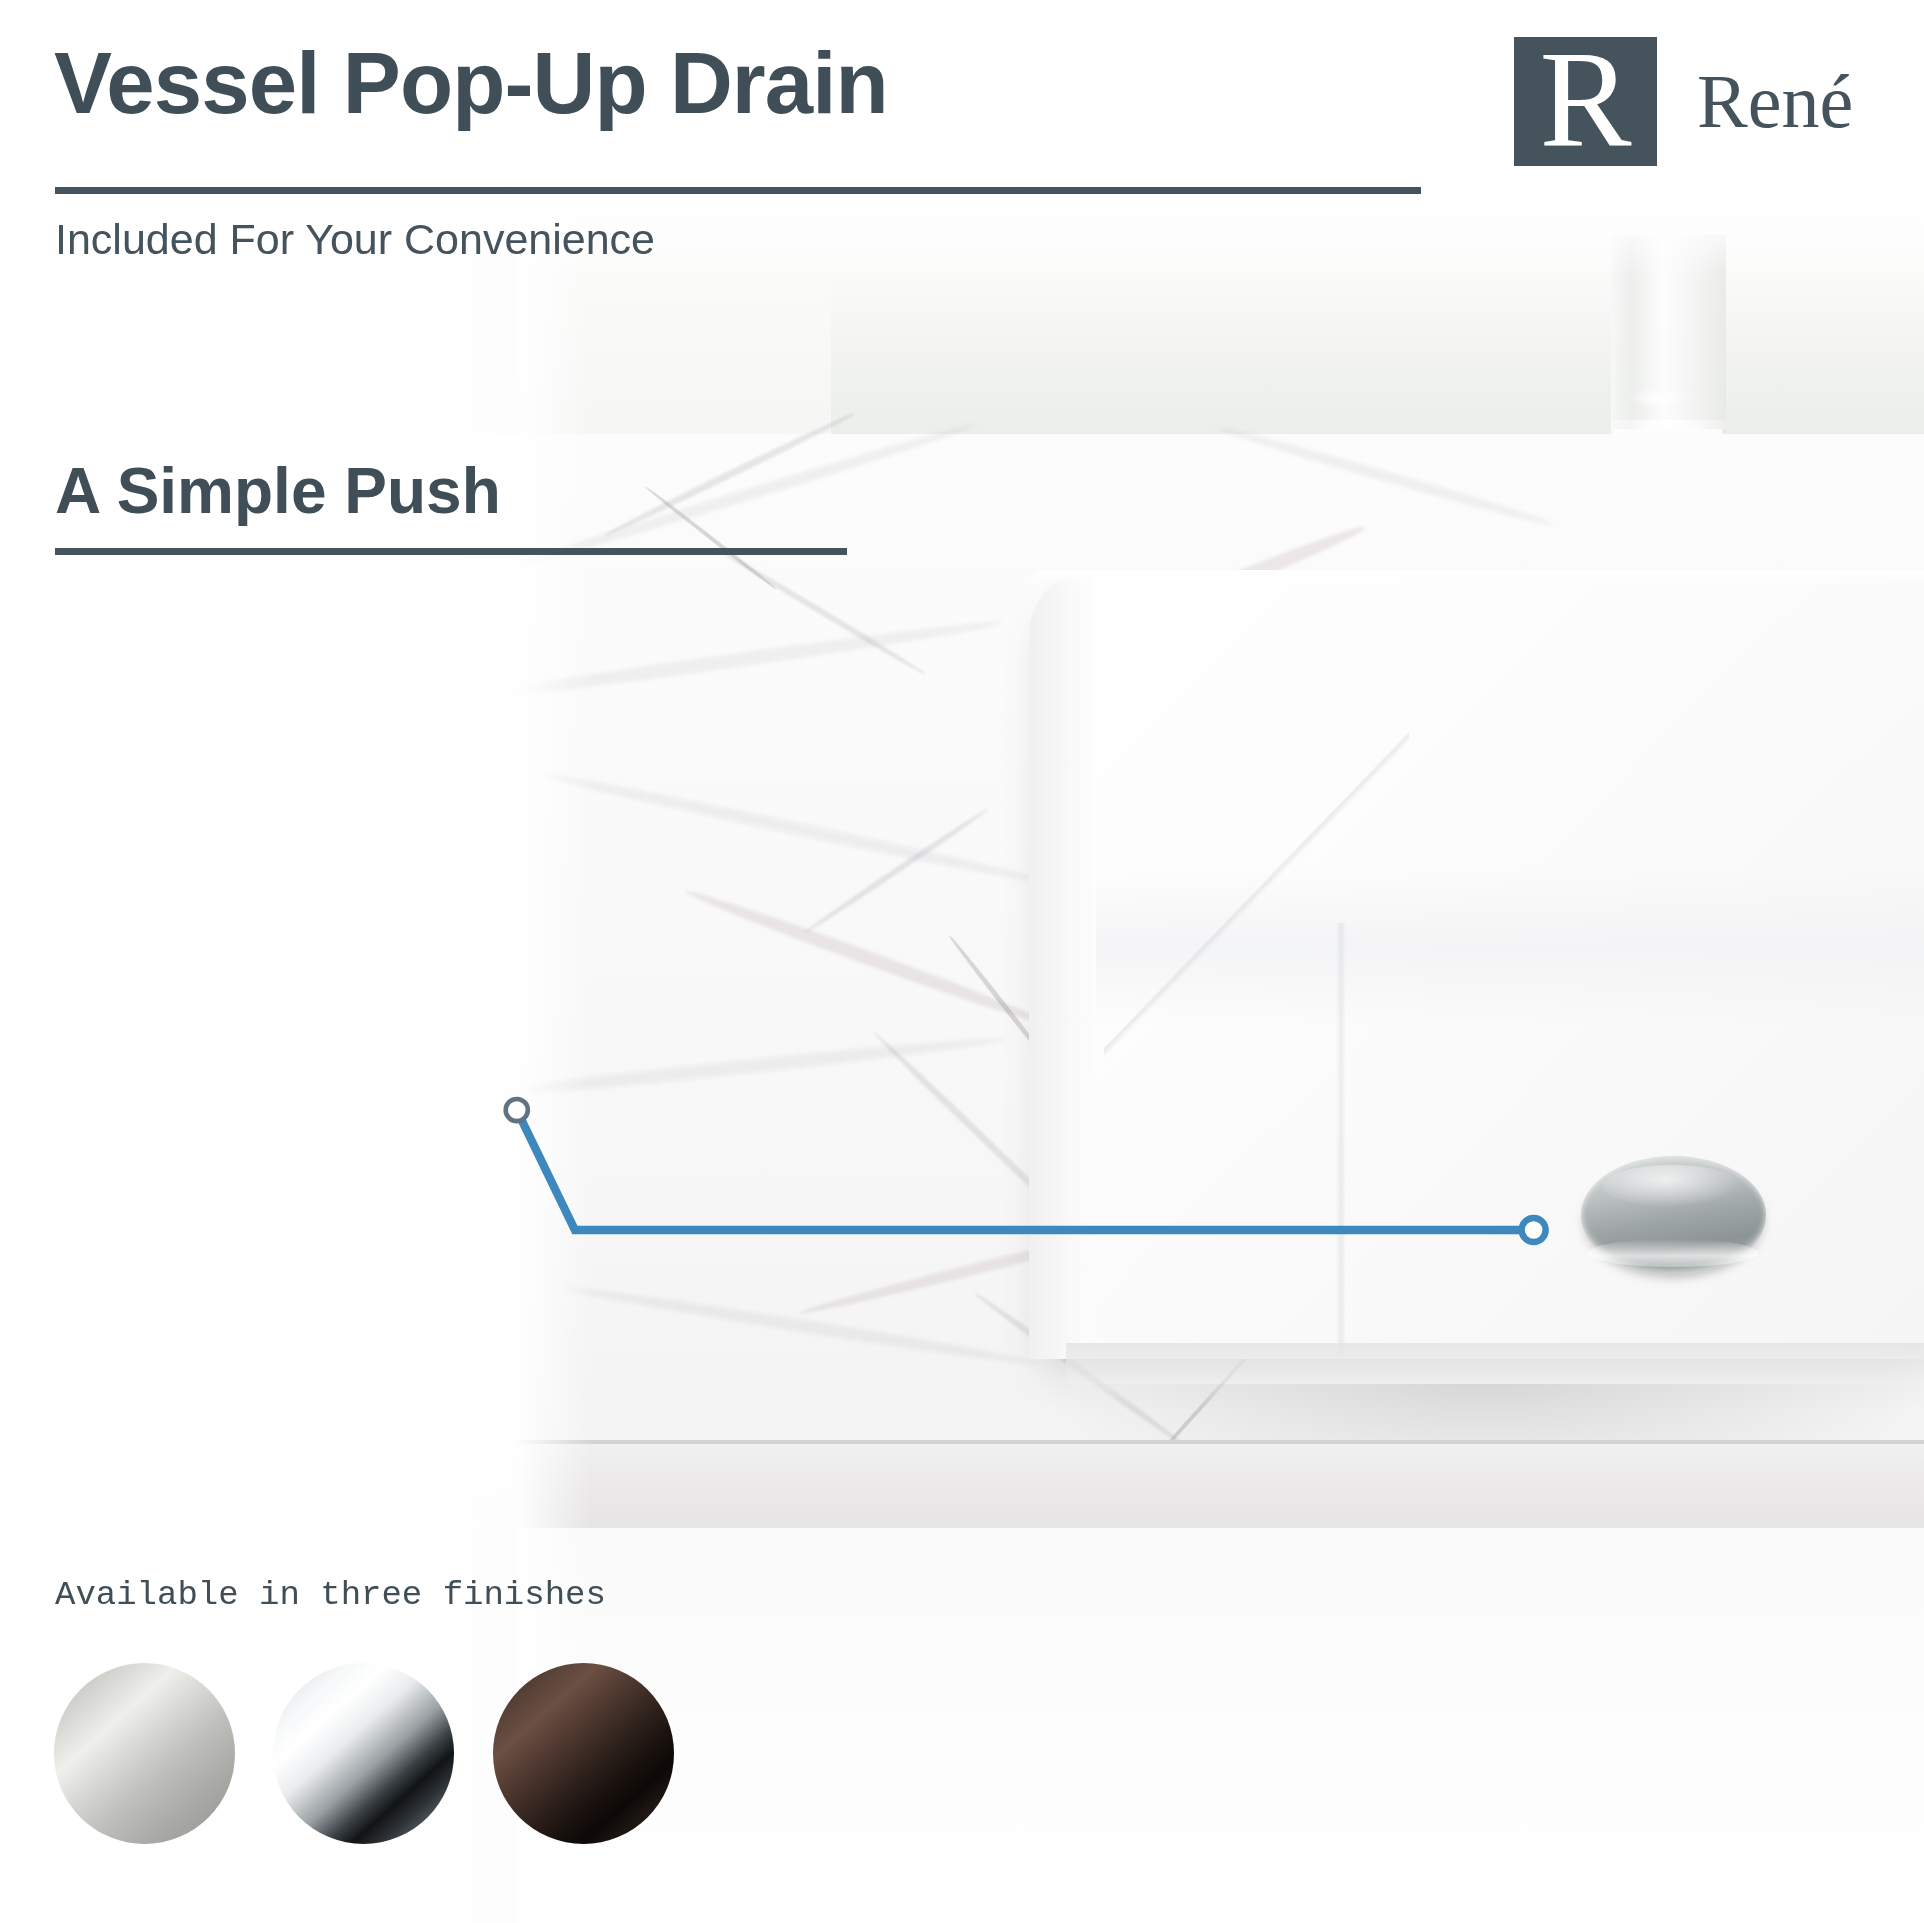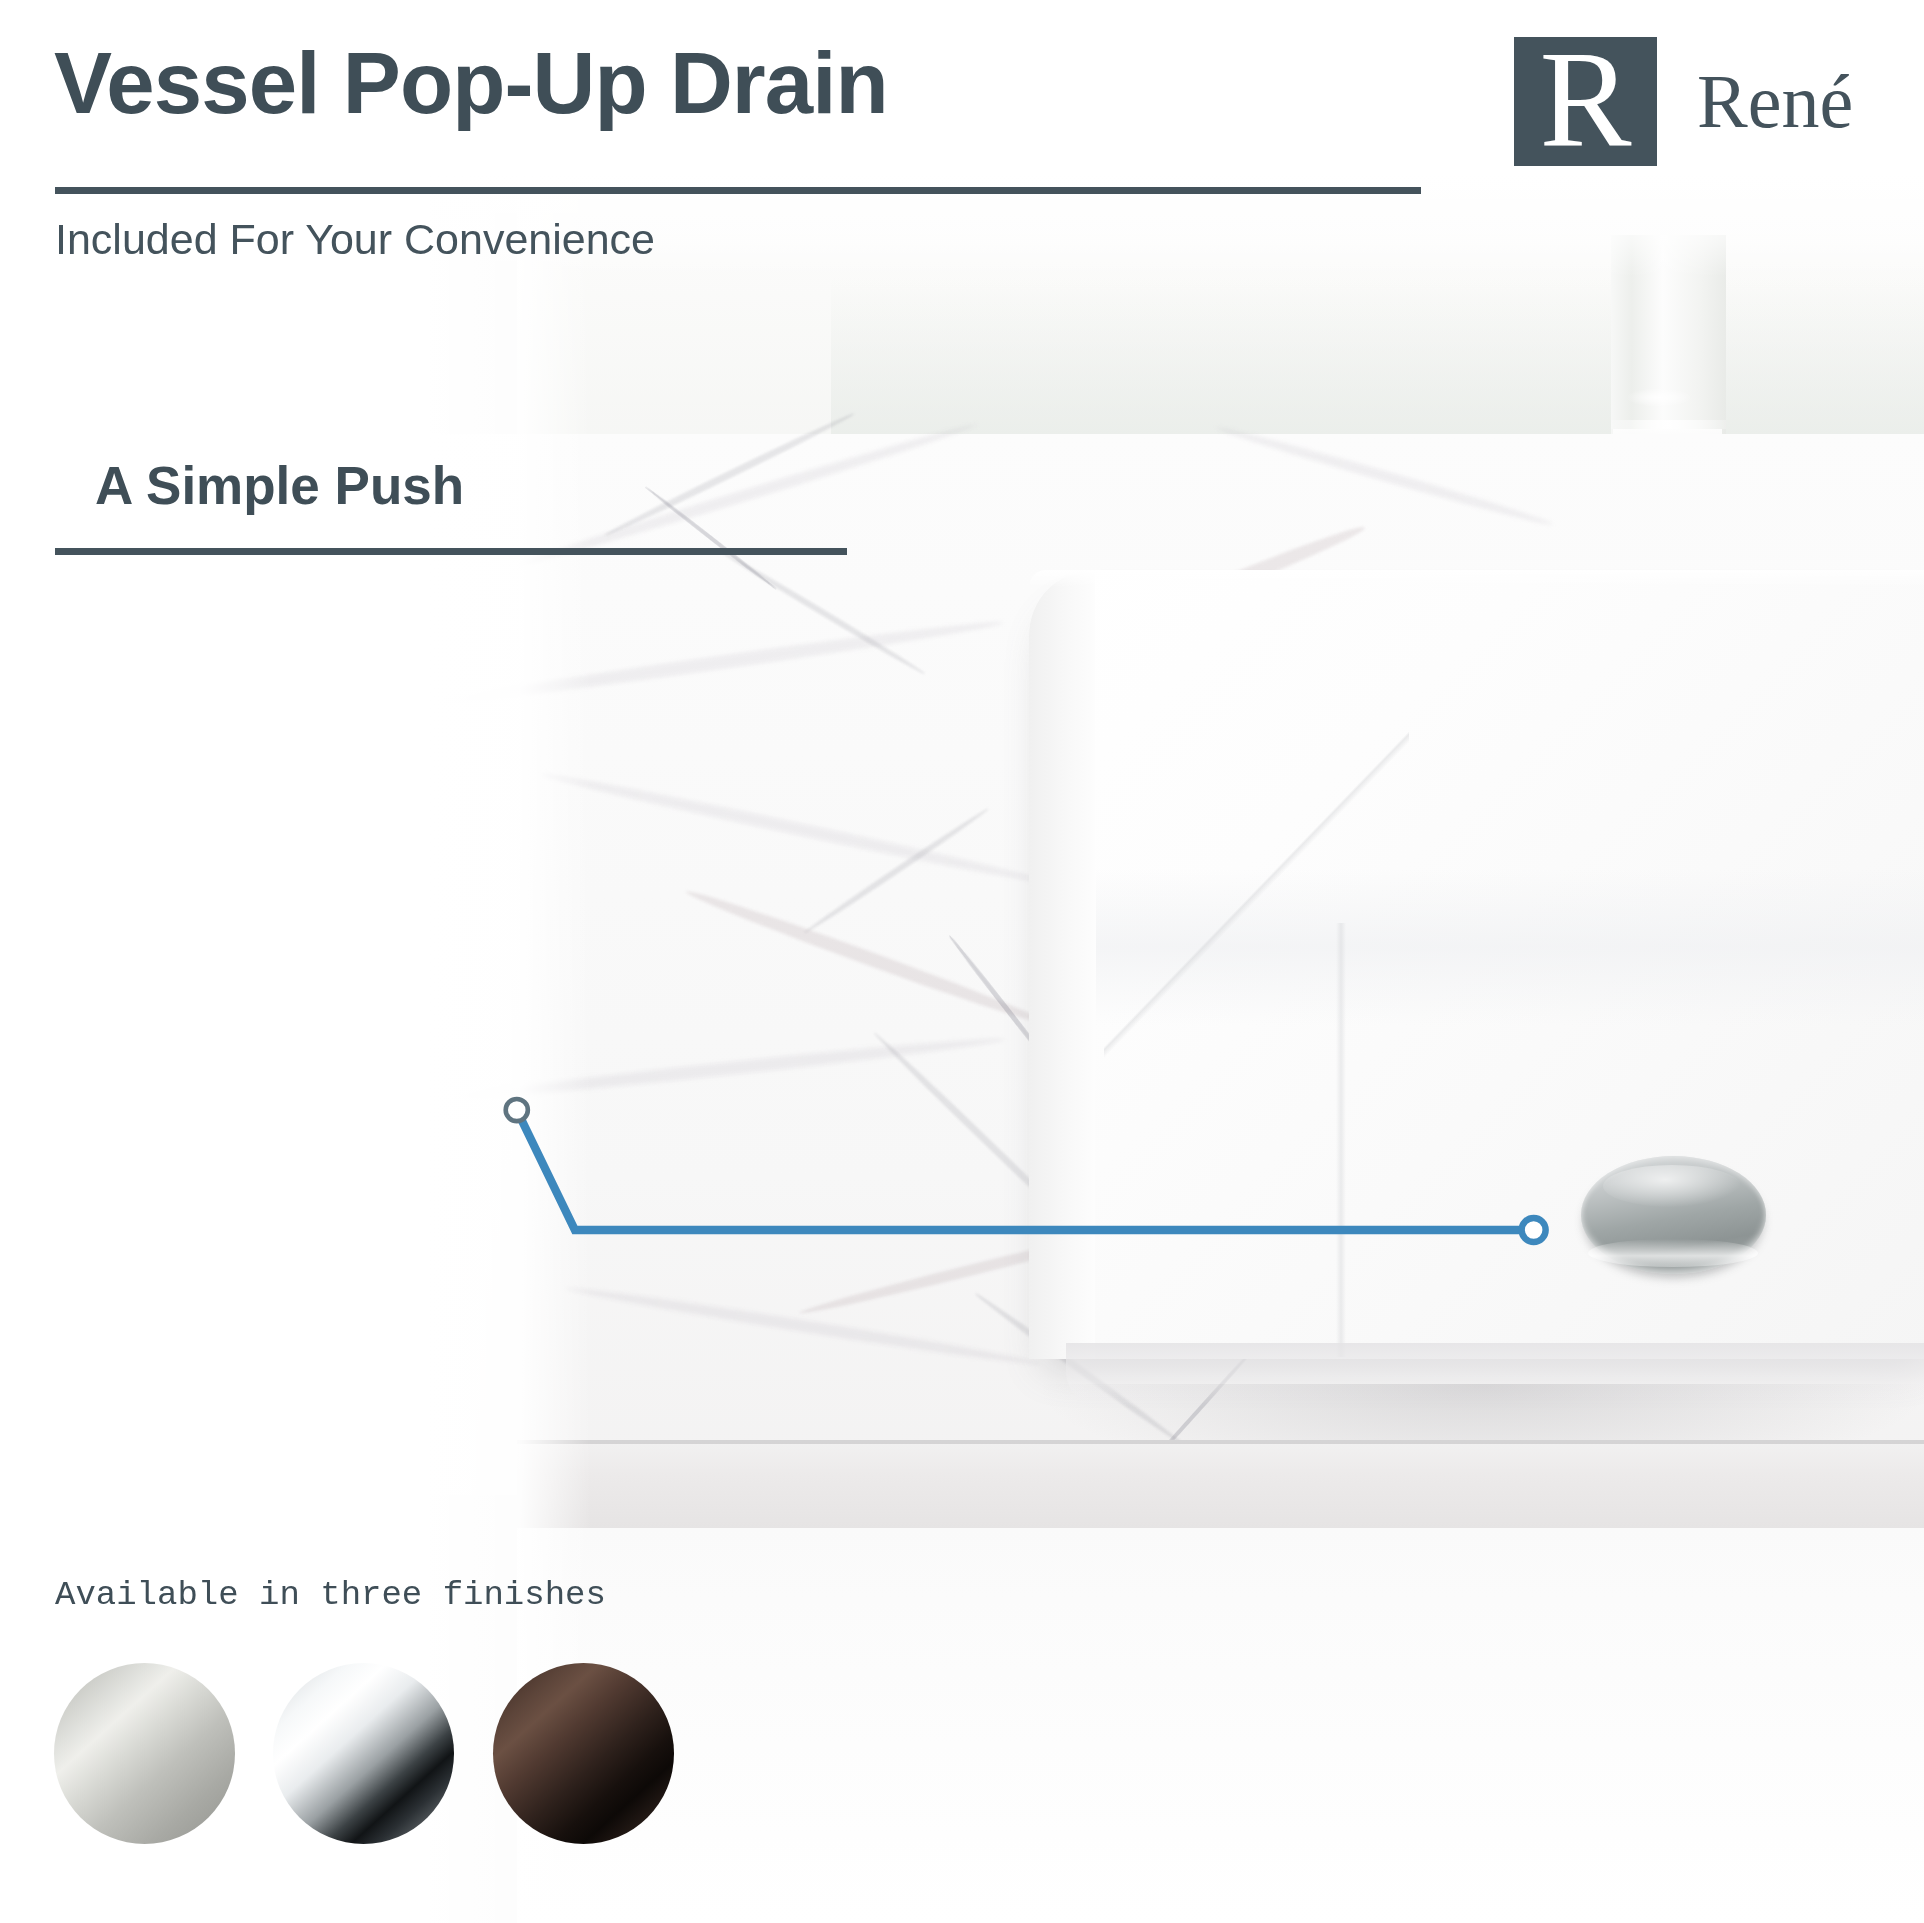--- a/index.html
+++ b/index.html
@@ -246,22 +246,22 @@
   .brand-name {
     position:absolute; left:183px; top:26px;
     font-family:"Liberation Serif", serif;
     font-size:76px; line-height:1; color:#44535c;
     font-weight:normal; white-space:nowrap;
   }
 
   
   .section-head {
     position:absolute; left:55px; top:459px;
-    font-size:53px; font-weight:bold; line-height:1;
-    color:#3f4e57; white-space:nowrap;margin-left:40px;
+    font-size:64px; font-weight:bold; line-height:1;
+    color:#3f4e57; white-space:nowrap;
   }
   .section-rule {
     position:absolute; left:55px; top:548px;
     width:792px; height:6.5px; background:#44535c;
   }
   .section-body {
     position:absolute; left:55px; top:595px;
     width:766px;
     font-size:37px; line-height:52px; color:#3f4e57;
   }

